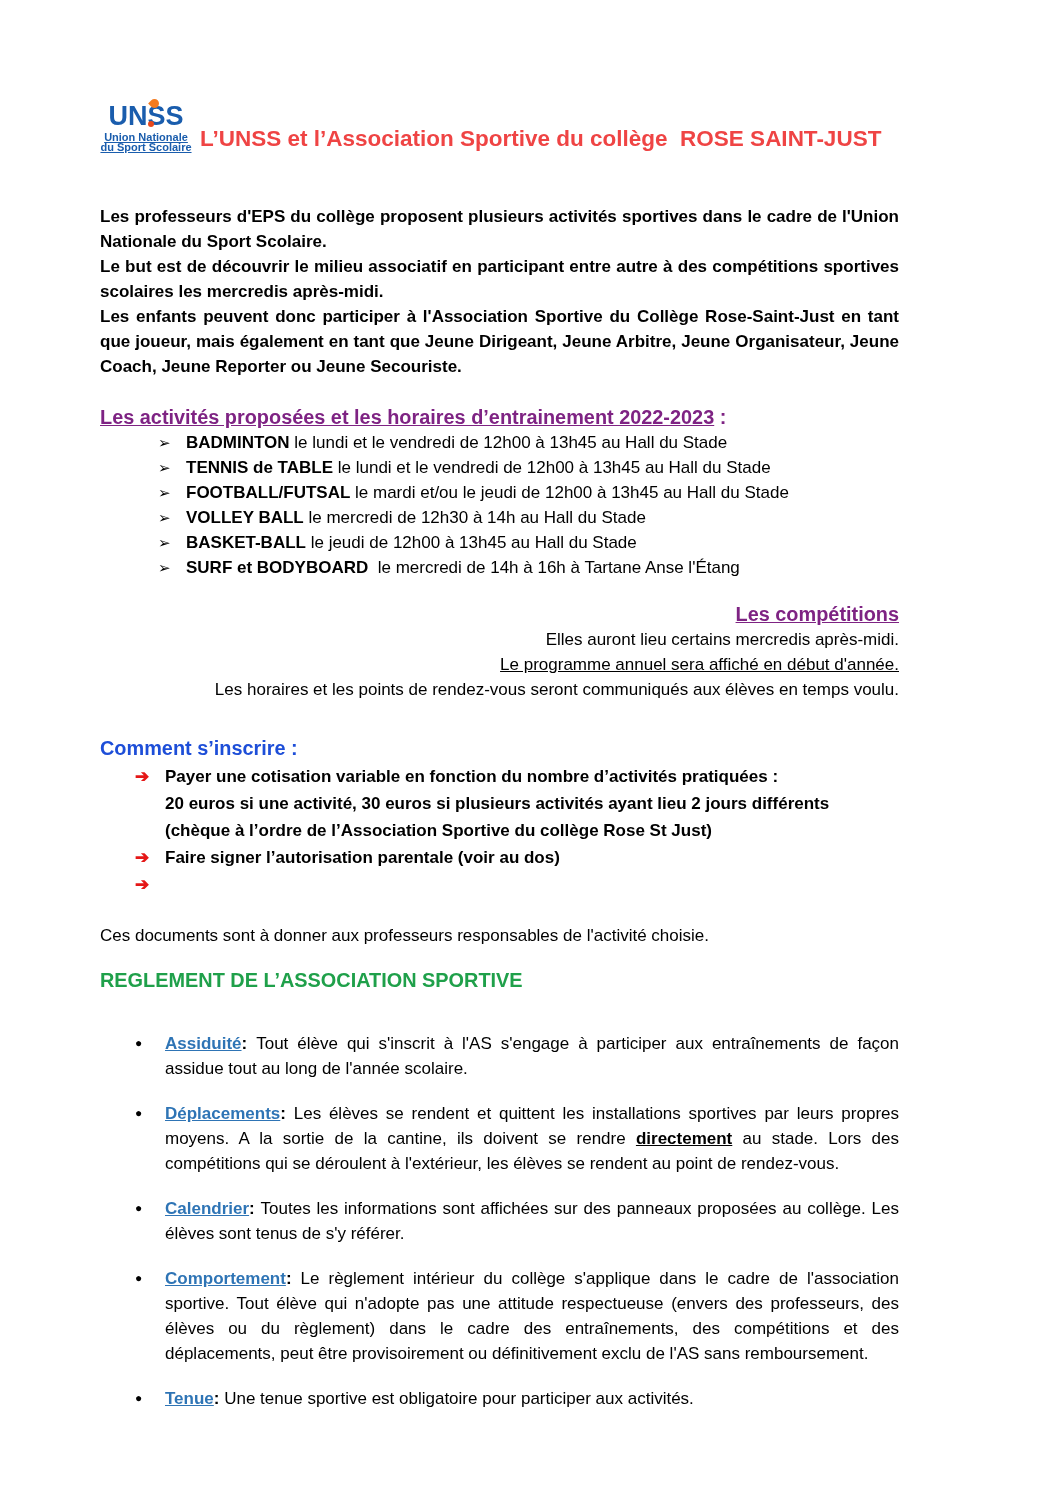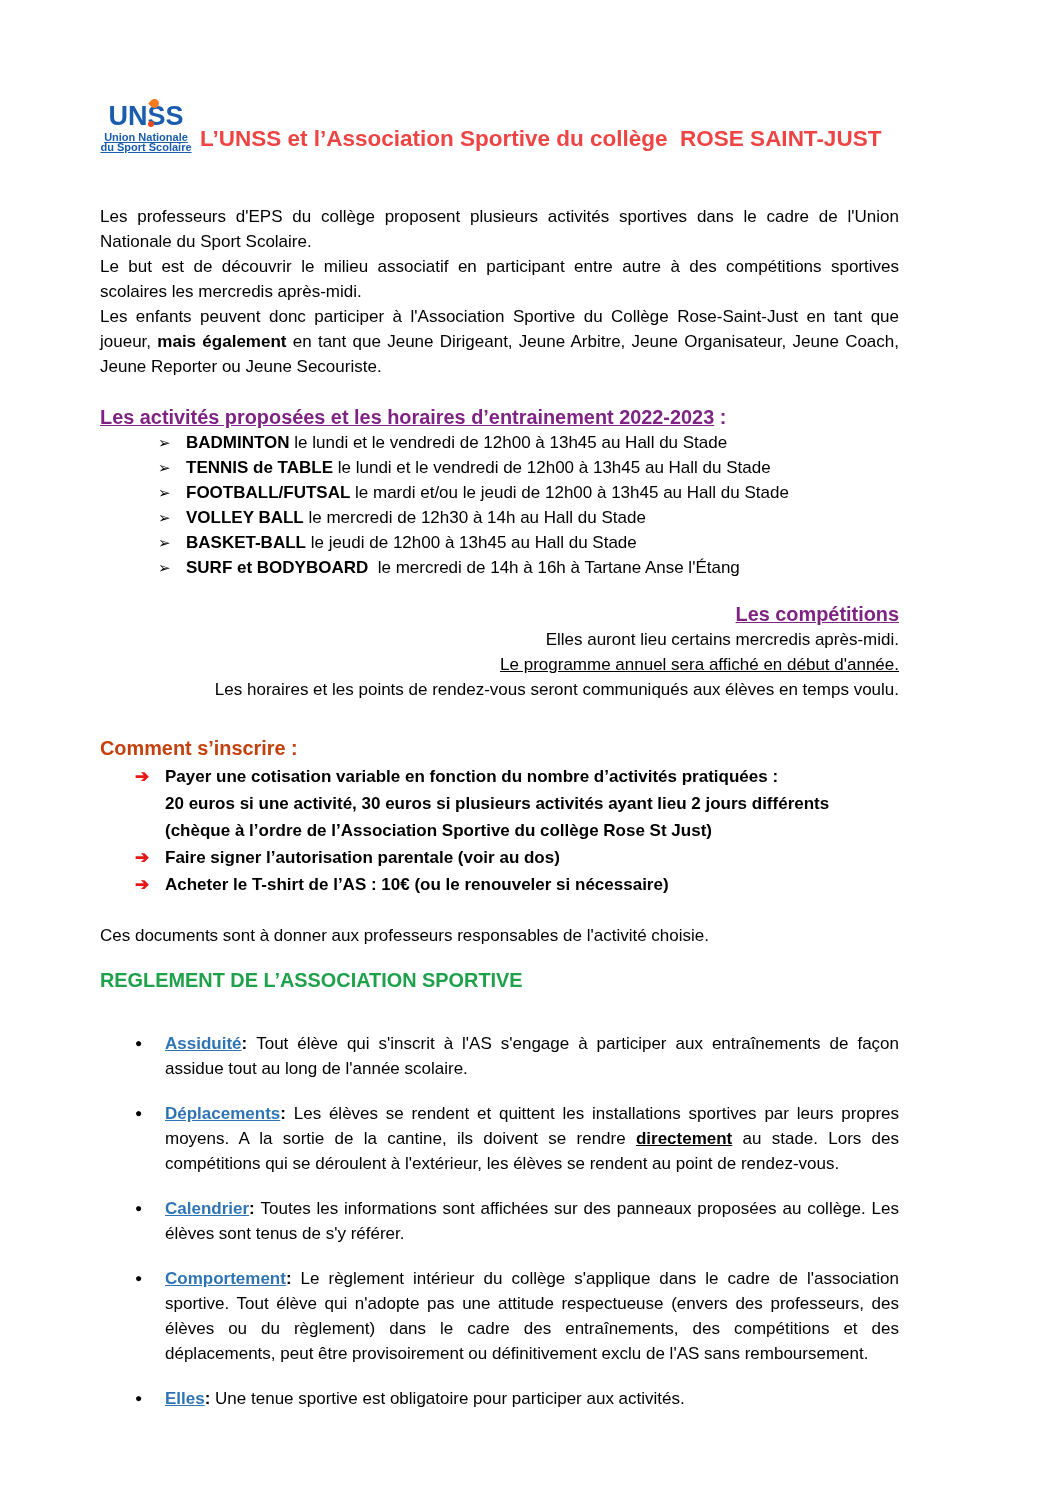--- a/index.html
+++ b/index.html
@@ -24,26 +24,26 @@
     content:""; position:absolute; bottom:2px; left:1px; width:6px; height:6px;
     background:#E8491D; border-radius:50%;
   }
   .logo-subtitle { color:#1A5DAD; font-size:11px; line-height:10px; font-weight:bold;text-decoration:underline; }
   .doc-title {
     color:#ef4444; font-weight:bold; font-size:22.5px; line-height:26px;
     margin-left:8px; white-space:pre-wrap; padding-bottom:0px;
   }
 
   
-  .intro p { margin:0; text-align:justify; }
+  .intro p { margin:0; text-align:justify;font-weight:bold; }
 
   
   .h-purple { color:#7E2383; font-weight:bold; margin:26px 0 0 0; }
   .h-purple .u { text-decoration:underline; }
-  .h-red    { color:#c2410c; font-weight:bold; margin:34px 0 2px 0; }
+  .h-red    { color:#1d4ed8; font-weight:bold; margin:34px 0 2px 0; }
   .h-green  { color:#1FA04A; font-weight:bold; margin:20px 0 38px 0; }
 
   
   .activities { list-style:none; margin:0 0 0 58px; padding:0; }
   .activities li { display:flex; line-height:25px; }
   .b-arrowhead { flex:0 0 28px; font-size:15px; color:#000; }
   .act-text { white-space:pre-wrap; }
 
   
   .competitions p { margin:0; }
@@ -134,23 +134,20 @@
       </div>
     </li>
     <li>
       <span class="b-redarrow">➔</span>
       <div class="reg-lines">
         <div>Faire signer l’autorisation parentale (voir au dos)</div>
       </div>
     </li>
     <li>
       <span class="b-redarrow">➔</span>
-      <div class="reg-lines">
-        <div>Acheter le T-shirt de l’AS : 10€ (ou le renouveler si nécessaire)</div>
-      </div>
     </li>
   </ul>
 
   <p class="doc-note">Ces documents sont à donner aux professeurs responsables de l'activité choisie.</p>
 
   <h3 class="h-green">REGLEMENT DE L’ASSOCIATION SPORTIVE</h3>
   <div class="rules">
 
     <div class="rule">
       <span class="b-dot">●</span>
@@ -167,17 +164,17 @@
       <div class="rule-body"><span class="term">Calendrier</span><span class="term-sep">: </span><span>Toutes les informations sont affichées sur des panneaux proposées au collège. Les élèves sont tenus de s'y référer.</span></div>
     </div>
 
     <div class="rule">
       <span class="b-dot">●</span>
       <div class="rule-body"><span class="term">Comportement</span><span class="term-sep">: </span><span>Le règlement intérieur du collège s'applique dans le cadre de l'association sportive. Tout élève qui n'adopte pas une attitude respectueuse (envers des professeurs, des élèves ou du règlement) dans le cadre des entraînements, des compétitions et des déplacements, peut être provisoirement ou définitivement exclu de l'AS sans remboursement.</span></div>
     </div>
 
     <div class="rule">
       <span class="b-dot">●</span>
-      <div class="rule-body"><span class="term">Elles</span><span class="term-sep">: </span><span>Une tenue sportive est obligatoire pour participer aux activités.</span></div>
+      <div class="rule-body"><span class="term">Tenue</span><span class="term-sep">: </span><span>Une tenue sportive est obligatoire pour participer aux activités.</span></div>
     </div>
 
   </div>
 </div>
 
 </body></html>

